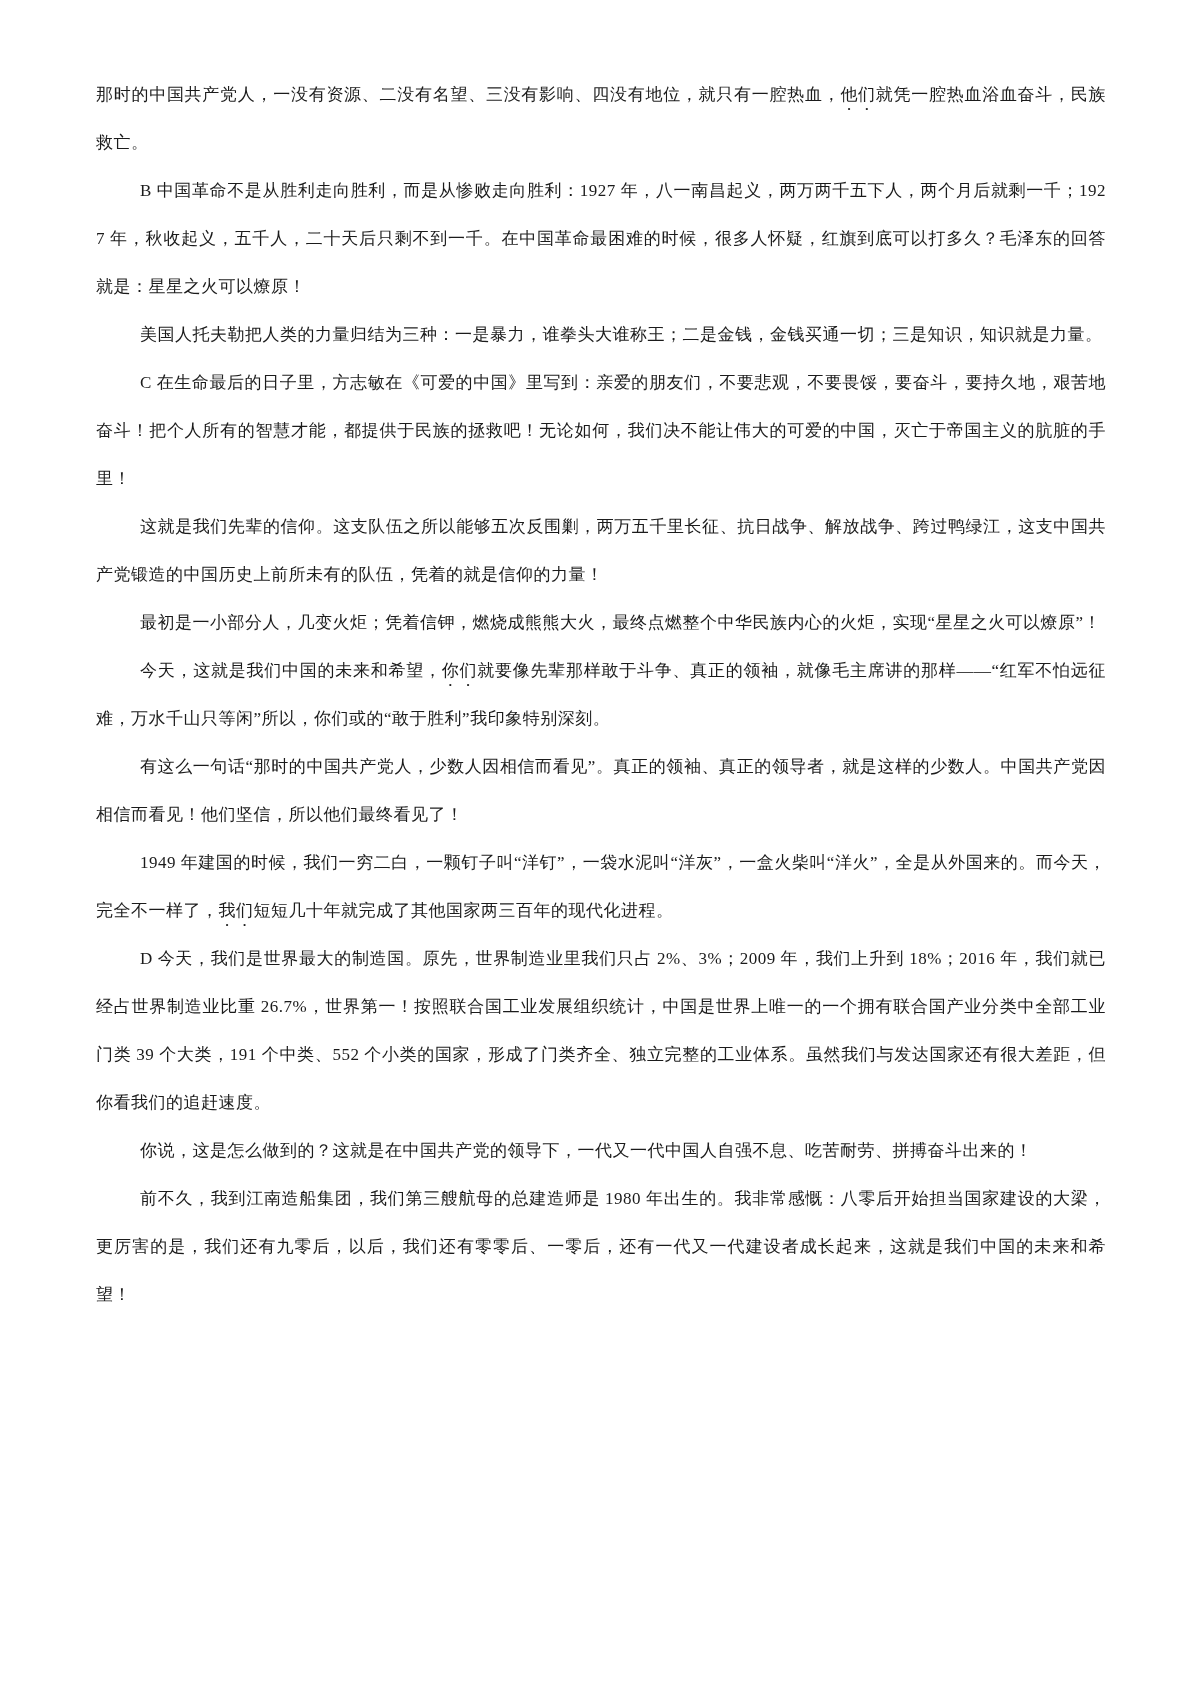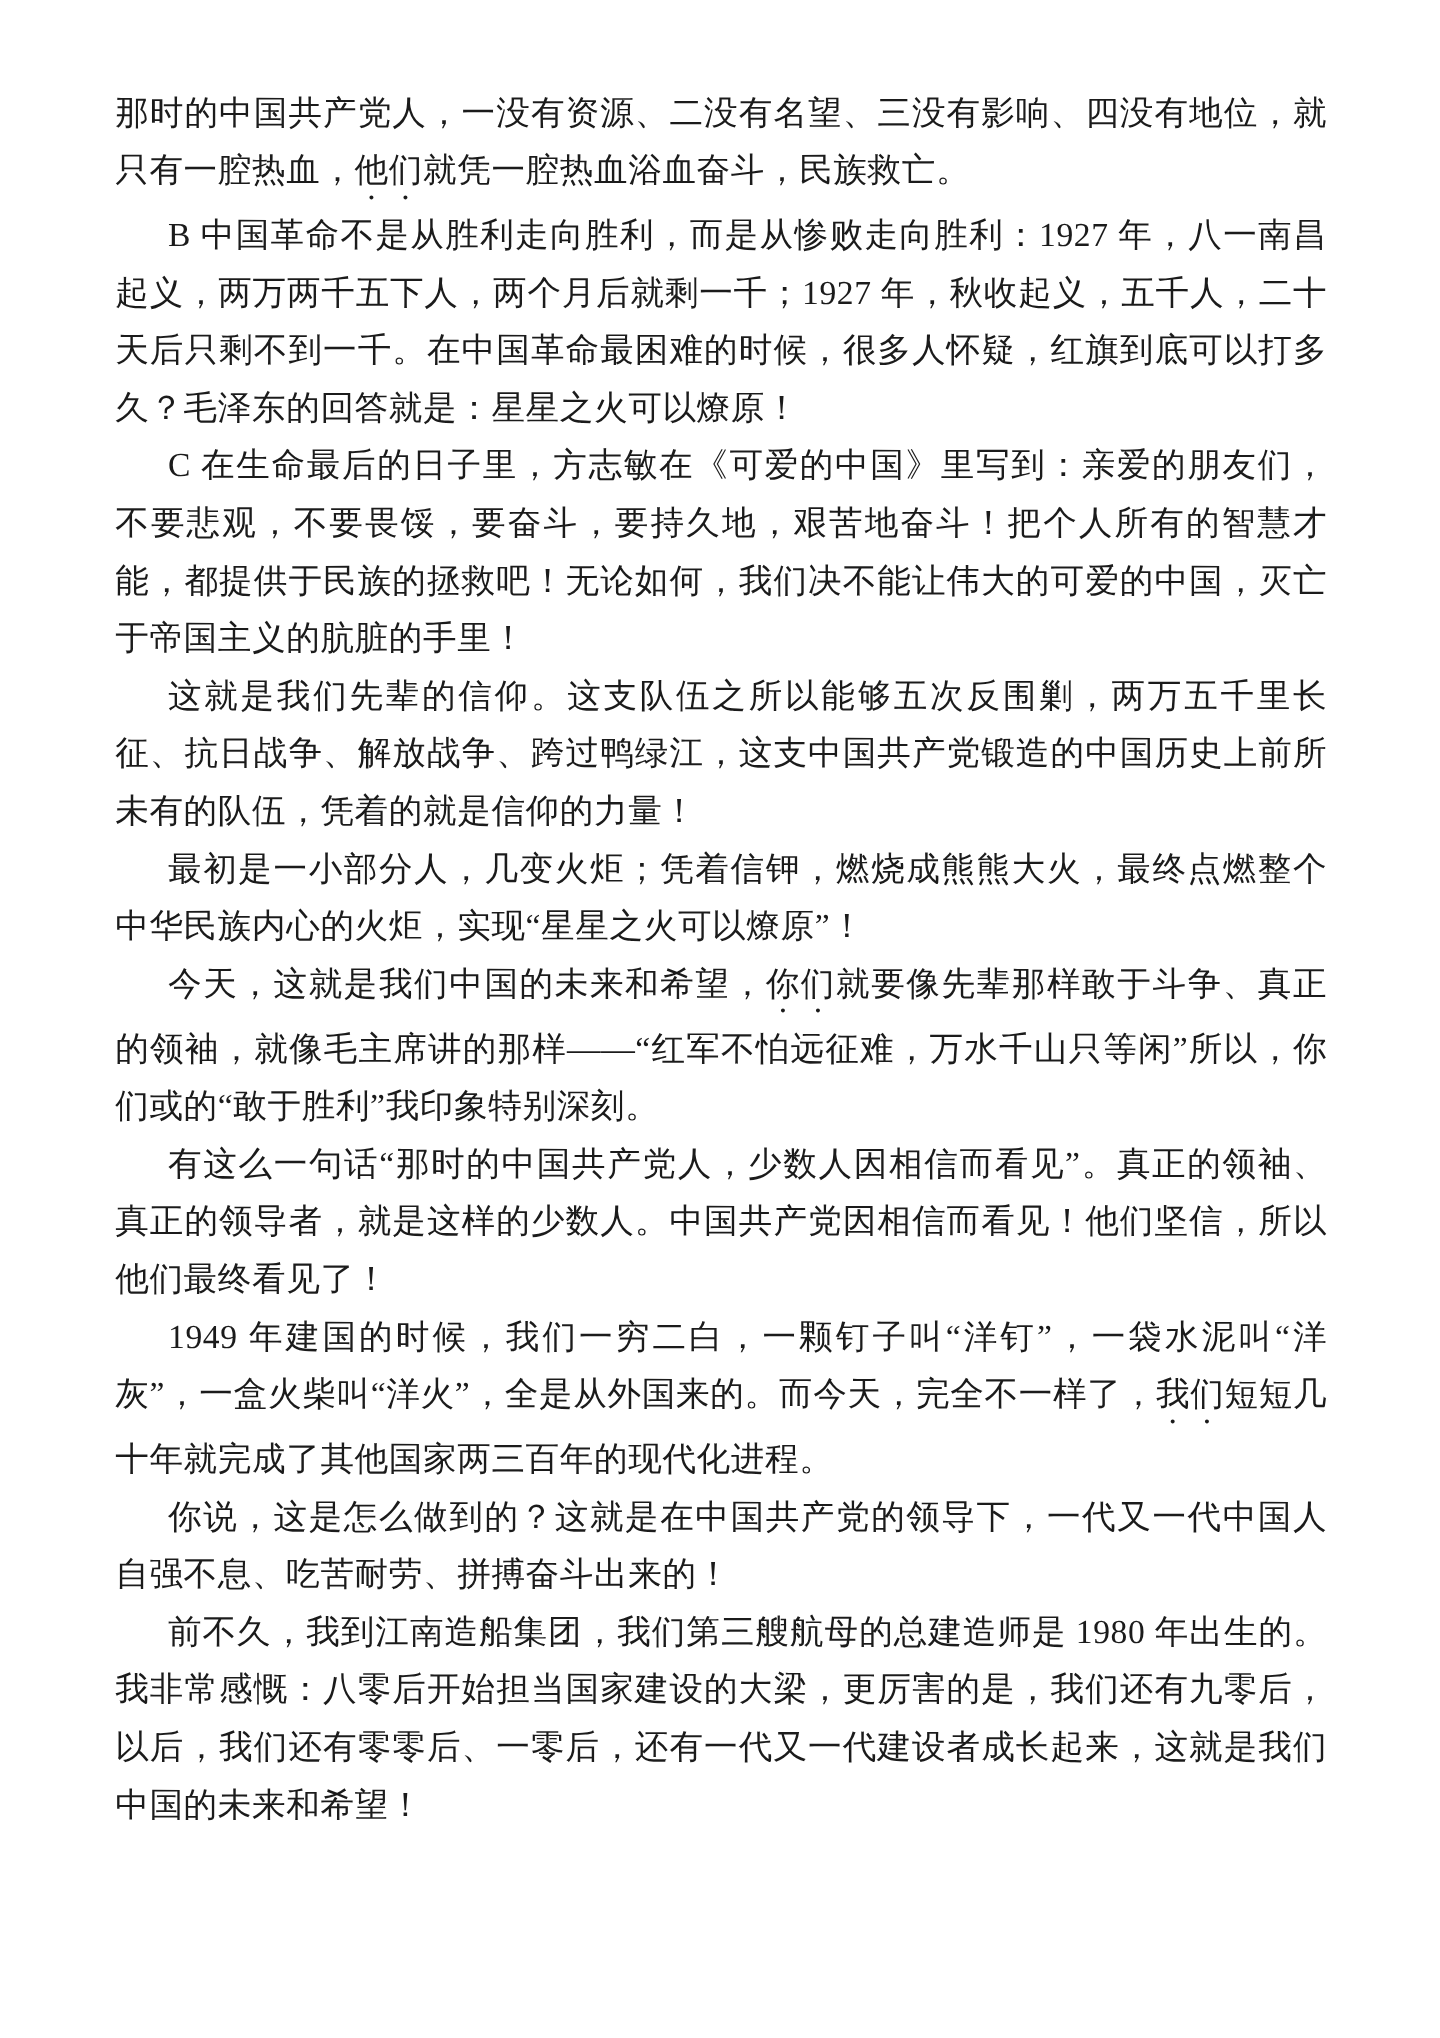--- a/index.html
+++ b/index.html
@@ -16,21 +16,21 @@
     height: 1698px;
     background: #ffffff;
     padding: 71px 94px 0 96px;
     overflow: hidden;
   }
   .doc-body {
     width: 100%;
     color: #1b1b1b;
   }
   .para {
-    font-size: 28px;
+    font-size: 17px;
     line-height: 48px;
     text-align: justify;
     text-align-last: left;
     letter-spacing: 0.5px;
     word-break: break-all;
   }
   .para.indent {
     text-indent: 44px;
   }
   .emph {
@@ -40,22 +40,24 @@
     text-emphasis-position: under right;
   }
 </style>
 </head>
 <body>
 
 <div class="page">
   <main class="doc-body" style="color: rgb(27, 27, 27);">
       <p class="para"><span>那时的中国共产党人，一没有资源、二没有名望、三没有影响、四没有地位，就只有一腔热血，</span><span class="emph">他们</span><span>就凭一腔热血浴血奋斗，民族救亡。</span></p>
       <p class="para indent"><span>B 中国革命不是从胜利走向胜利，而是从惨败走向胜利：1927 年，八一南昌起义，两万两千五下人，两个月后就剩一千；1927 年，秋收起义，五千人，二十天后只剩不到一千。在中国革命最困难的时候，很多人怀疑，红旗到底可以打多久？毛泽东的回答就是：星星之火可以燎原！</span></p>
+      <p class="para indent"><span>美国人托夫勒把人类的力量归结为三种：一是暴力，谁拳头大谁称王；二是金钱，金钱买通一切；三是知识，知识就是力量。</span></p>
       <p class="para indent"><span>C 在生命最后的日子里，方志敏在《可爱的中国》里写到：亲爱的朋友们，不要悲观，不要畏馁，要奋斗，要持久地，艰苦地奋斗！把个人所有的智慧才能，都提供于民族的拯救吧！无论如何，我们决不能让伟大的可爱的中国，灭亡于帝国主义的肮脏的手里！</span></p>
       <p class="para indent"><span>这就是我们先辈的信仰。这支队伍之所以能够五次反围剿，两万五千里长征、抗日战争、解放战争、跨过鸭绿江，这支中国共产党锻造的中国历史上前所未有的队伍，凭着的就是信仰的力量！</span></p>
       <p class="para indent"><span>最初是一小部分人，几变火炬；凭着信钾，燃烧成熊熊大火，最终点燃整个中华民族内心的火炬，实现“星星之火可以燎原”！</span></p>
       <p class="para indent"><span>今天，这就是我们中国的未来和希望，</span><span class="emph">你们</span><span>就要像先辈那样敢于斗争、真正的领袖，就像毛主席讲的那样——“红军不怕远征难，万水千山只等闲”所以，你们或的“敢于胜利”我印象特别深刻。</span></p>
       <p class="para indent"><span>有这么一句话“那时的中国共产党人，少数人因相信而看见”。真正的领袖、真正的领导者，就是这样的少数人。中国共产党因相信而看见！他们坚信，所以他们最终看见了！</span></p>
       <p class="para indent"><span>1949 年建国的时候，我们一穷二白，一颗钉子叫“洋钉”，一袋水泥叫“洋灰”，一盒火柴叫“洋火”，全是从外国来的。而今天，完全不一样了，</span><span class="emph">我们</span><span>短短几十年就完成了其他国家两三百年的现代化进程。</span></p>
+      <p class="para indent"><span>D 今天，我们是世界最大的制造国。原先，世界制造业里我们只占 2%、3%；2009 年，我们上升到 18%；2016 年，我们就已经占世界制造业比重 26.7%，世界第一！按照联合国工业发展组织统计，中国是世界上唯一的一个拥有联合国产业分类中全部工业门类 39 个大类，191 个中类、552 个小类的国家，形成了门类齐全、独立完整的工业体系。虽然我们与发达国家还有很大差距，但你看我们的追赶速度。</span></p>
       <p class="para indent"><span>你说，这是怎么做到的？这就是在中国共产党的领导下，一代又一代中国人自强不息、吃苦耐劳、拼搏奋斗出来的！</span></p>
       <p class="para indent"><span>前不久，我到江南造船集团，我们第三艘航母的总建造师是 1980 年出生的。我非常感慨：八零后开始担当国家建设的大梁，更厉害的是，我们还有九零后，以后，我们还有零零后、一零后，还有一代又一代建设者成长起来，这就是我们中国的未来和希望！</span></p>
     </main>
 </div>
 
 </body></html>

